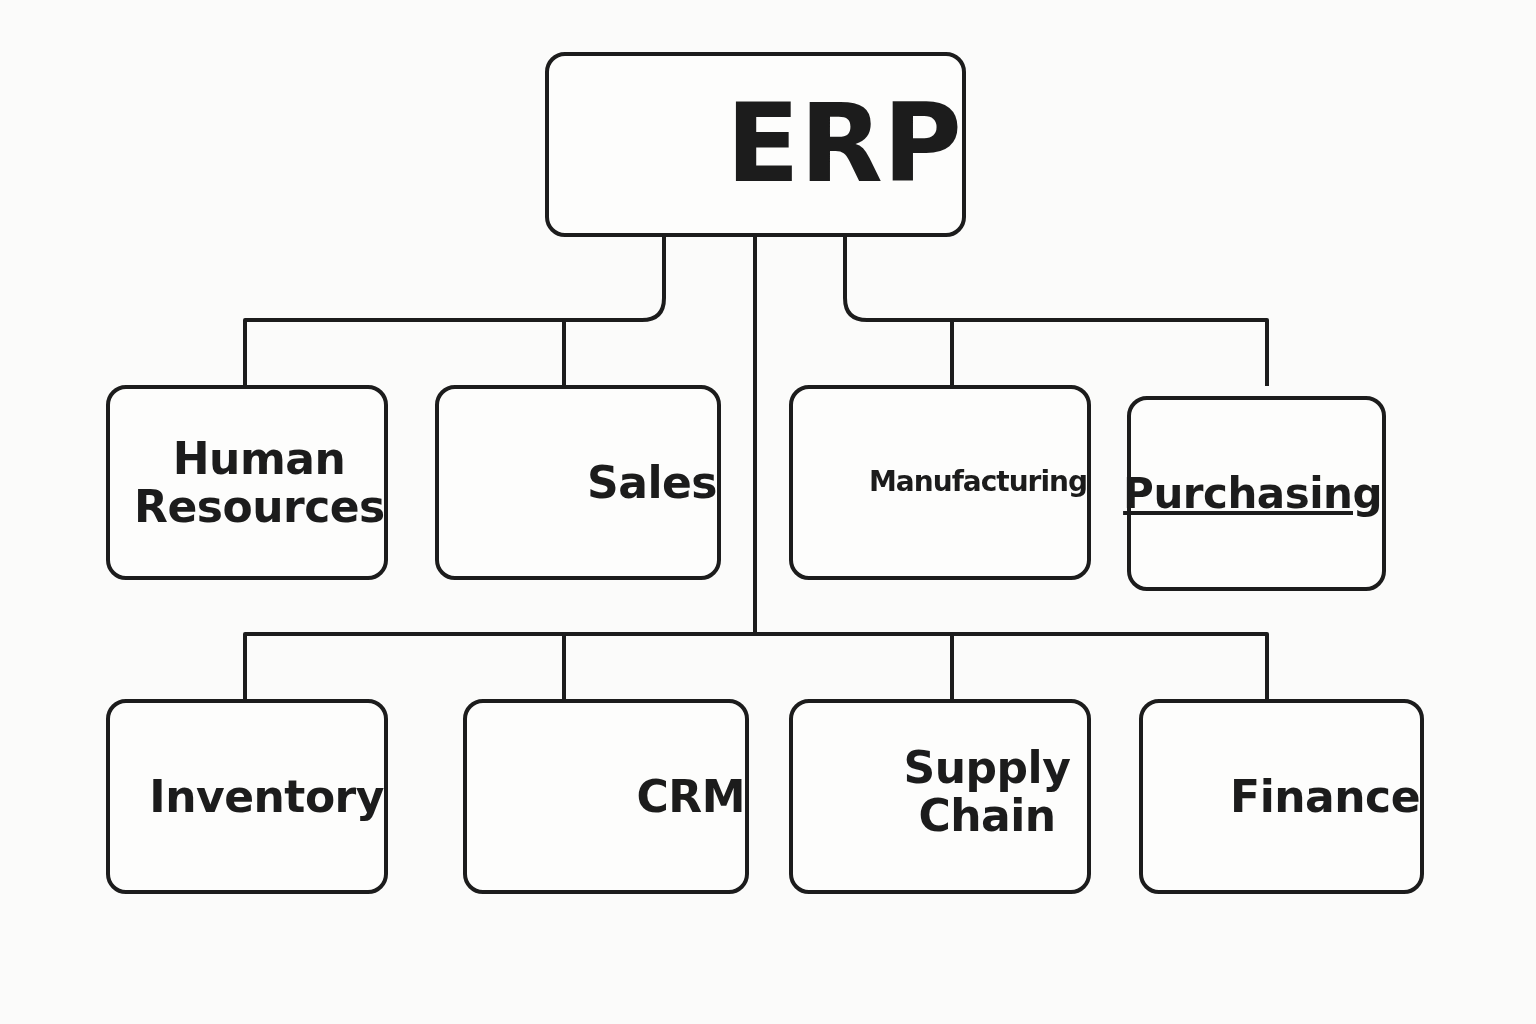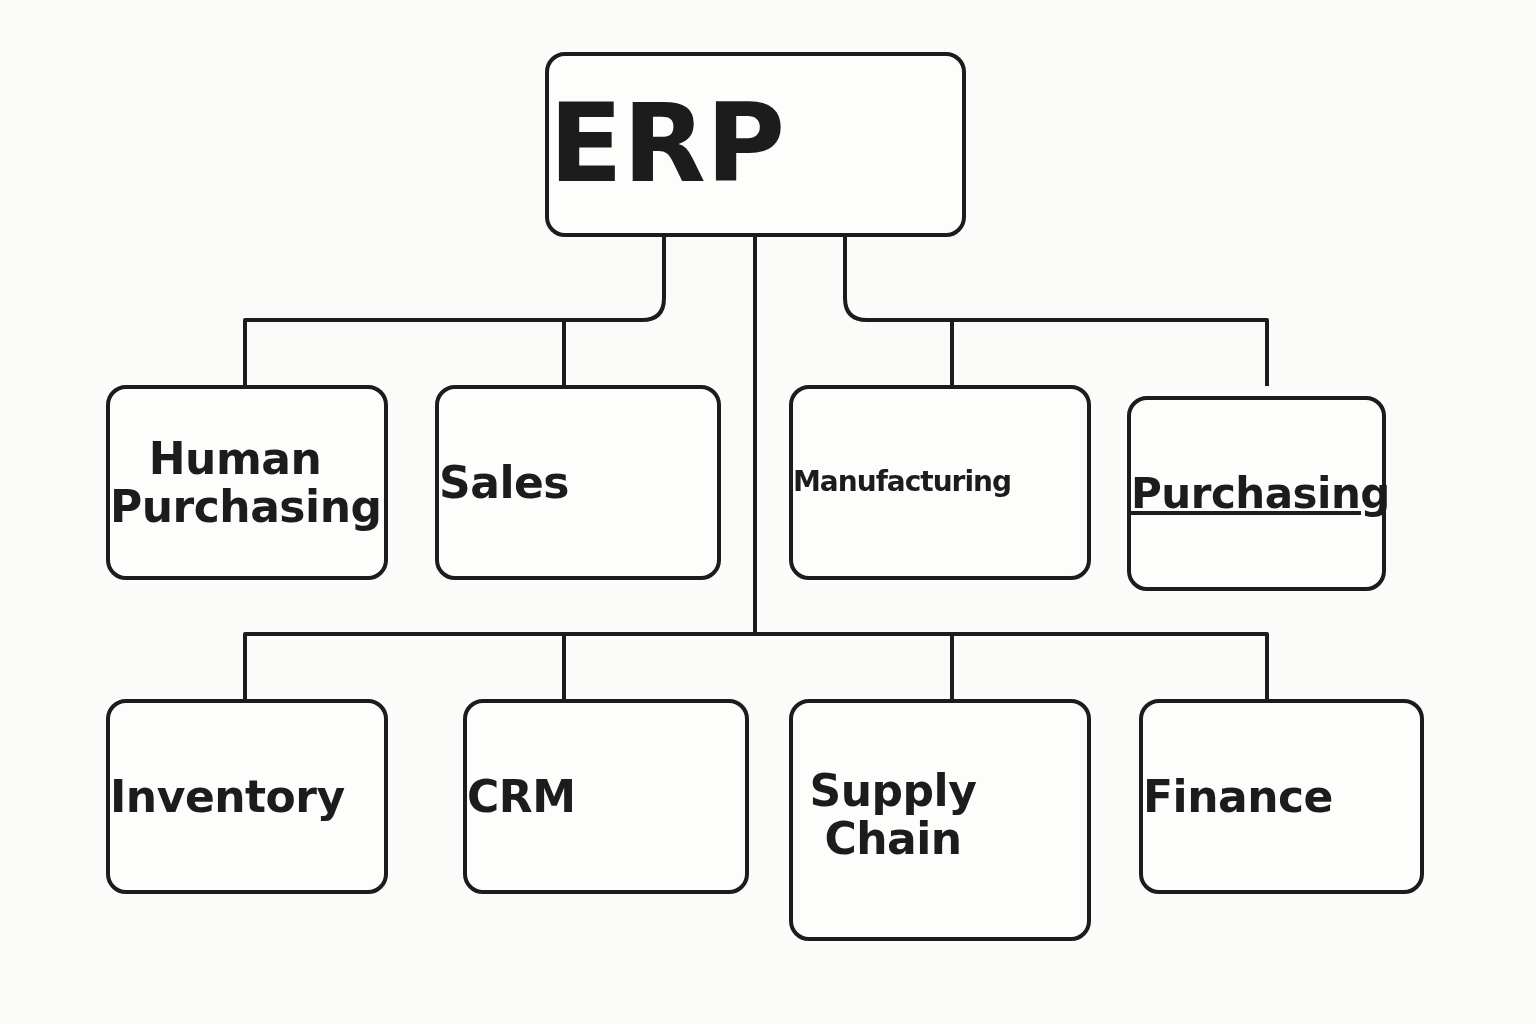--- a/index.html
+++ b/index.html
@@ -12,21 +12,21 @@
   }
   #connectors { position: absolute; left: 0; top: 0; }
   .node {
     position: absolute;
     box-sizing: border-box;
     border: 4px solid #1c1c1c;
     border-radius: 20px;
     background: #fdfdfc;
     display: flex;
     align-items: center;
-    justify-content: flex-start;
+    justify-content: flex-end;
     text-align: center;
     color: #1c1c1c;
   }
   .node span {
     font-weight: bold;
     line-height: 1.08;
     letter-spacing: -0.5px;
   }
   .root span { font-size: 108px; letter-spacing: 0; }
   .child span { font-size: 44px; }
@@ -49,36 +49,36 @@
     <path d="M564 634 V700"></path>
     <path d="M952 634 V700"></path>
   </g>
 </svg>
 
 <div class="node root" style="left:545px; top:52px; width:421px; height:185px;">
   <span>ERP</span>
 </div>
 
 <div class="node child" style="left:106px; top:385px; width:282px; height:195px;">
-  <span style="display:block; width:250px;">Human Purchasing</span>
+  <span style="display:block; width:250px;">Human Resources</span>
 </div>
 <div class="node child" style="left:435px; top:385px; width:286px; height:195px;">
   <span>Sales</span>
 </div>
 <div class="node child long" style="left:789px; top:385px; width:302px; height:195px;">
   <span>Manufacturing</span>
 </div>
 <div class="node child" style="left:1127px; top:396px; width:259px; height:195px;text-decoration:underline;">
   <span style="font-size:42px;">Purchasing</span>
 </div>
 
 <div class="node child" style="left:106px; top:699px; width:282px; height:195px;">
   <span>Inventory</span>
 </div>
 <div class="node child" style="left:435px; top:699px; width:286px; height:195px;margin-left:28px;">
   <span>CRM</span>
 </div>
-<div class="node child" style="left:789px; top:699px; width:302px; height:242px;">
+<div class="node child" style="left:789px; top:699px; width:302px; height:195px;">
   <span style="display:block; width:200px; margin-top:-10px;">Supply Chain</span>
 </div>
 <div class="node child" style="left:1127px; top:699px; width:285px; height:195px;margin-left:12px;">
   <span>Finance</span>
 </div>
 
 </body></html>

